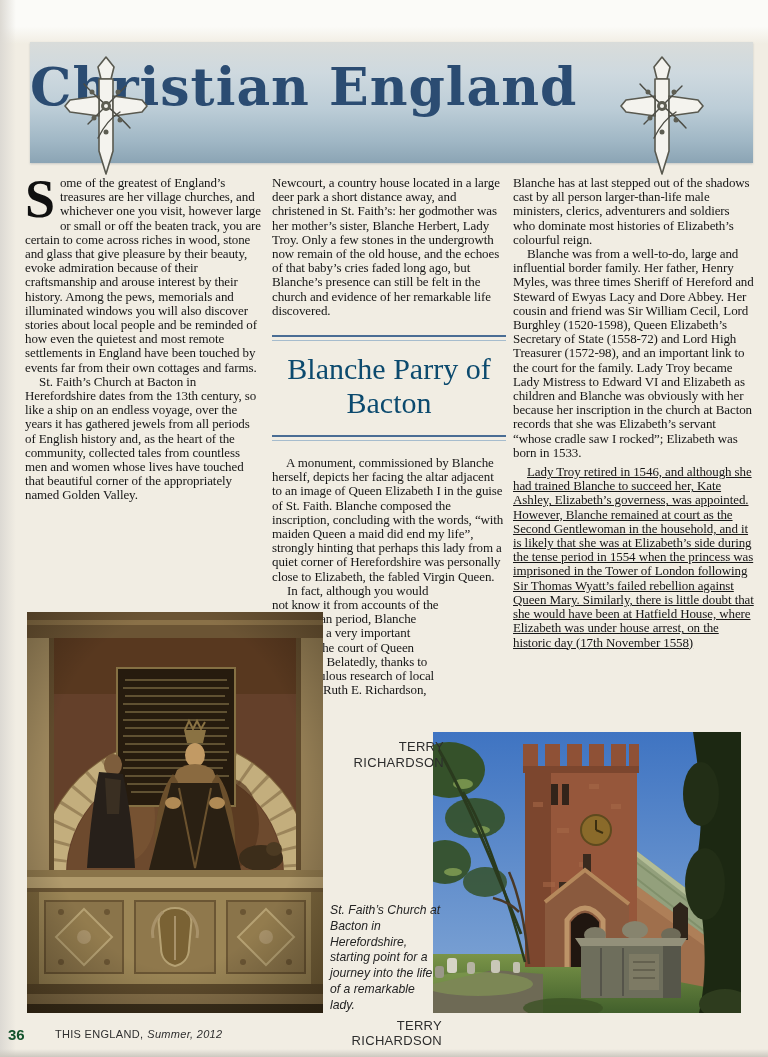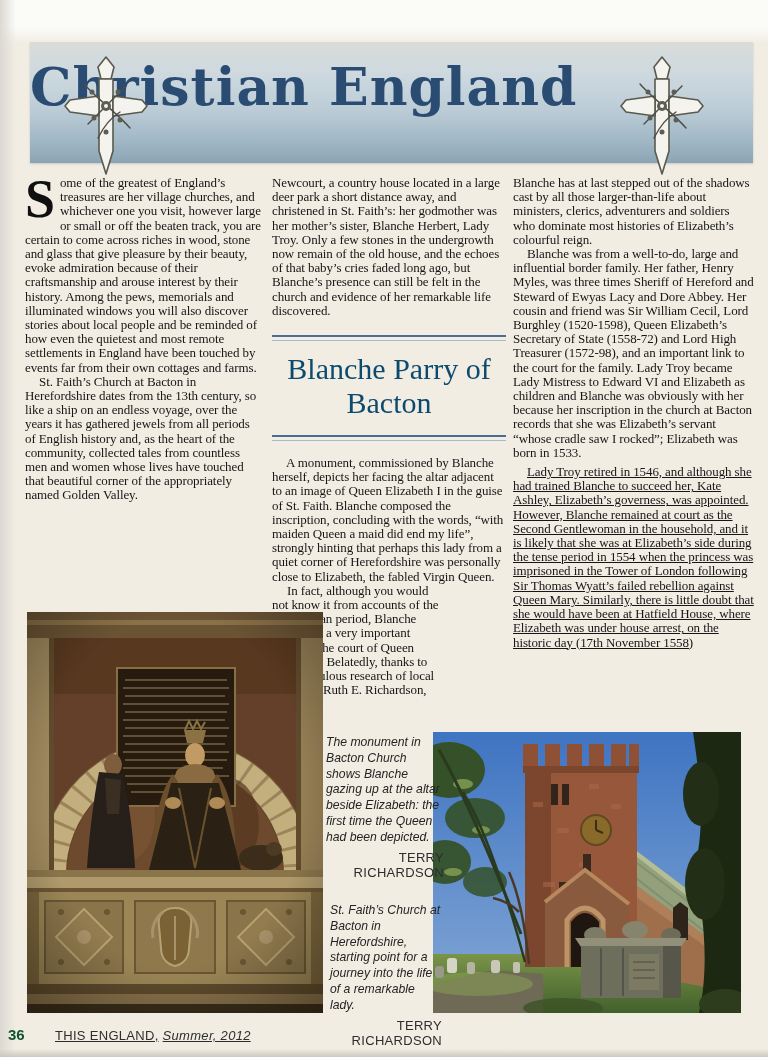--- a/index.html
+++ b/index.html
@@ -59,21 +59,21 @@
   
   .photo{position:absolute;}
   .photo svg{display:block;width:100%;height:100%;}
   #monument-photo{left:27px;top:612px;width:296px;height:401px;}
   #church-photo{left:433px;top:732px;width:308px;height:281px;}
 
   
   .footer{position:absolute;left:0;top:1026px;width:768px;height:20px;
     font-family:"Liberation Sans", sans-serif;color:#2e2e2e;}
   .page-num{position:absolute;left:8px;top:0;font-weight:700;font-size:15px;color:#14532d;}
-  .mag{position:absolute;left:55px;top:2px;font-size:13px;letter-spacing:.3px;text-decoration:underline;}
+  .mag{position:absolute;left:55px;top:2px;font-size:11px;letter-spacing:.3px;}
   .mag .issue{font-style:italic;margin-left:4px;}
 </style>
 </head>
 <body>
 
 <div class="top-strip"></div>
 <div class="left-strip"></div>
 
 <div class="banner">
   <div class="banner-title">Christian England</div>
@@ -139,21 +139,21 @@
   <div class="head-block">
     <div class="rule"></div>
     <div class="article-heading">Blanche Parry of Bacton</div>
     <div class="rule"></div>
   </div>
   <p class="indent">A monument, commissioned by Blanche herself, depicts her facing the altar adjacent to an image of Queen Elizabeth I in the guise of St. Faith. Blanche composed the inscription, concluding with the words, “with maiden Queen a maid did end my life”, strongly hinting that perhaps this lady from a quiet corner of Herefordshire was personally close to Elizabeth, the fabled Virgin Queen.</p>
   <p class="wrap-right">In fact, although you would not know it from accounts of the Elizabethan period, Blanche Parry was a very important figure in the court of Queen Elizabeth. Belatedly, thanks to the meticulous research of local historian, Ruth E. Richardson,</p>
 </div>
 
 <div class="col" id="col3">
-  <p>Blanche has at last stepped out of the shadows cast by all those larger-than-life about ministers, clerics, adventurers and soldiers who dominate most histories of Elizabeth’s colourful reign.</p>
+  <p>Blanche has at last stepped out of the shadows cast by all person larger-than-life male ministers, clerics, adventurers and soldiers who dominate most histories of Elizabeth’s colourful reign.</p>
   <p class="indent">Blanche was from a well-to-do, large and influential border family. Her father, Henry Myles, was three times Sheriff of Hereford and Steward of Ewyas Lacy and Dore Abbey. Her cousin and friend was Sir William Cecil, Lord Burghley (1520-1598), Queen Elizabeth’s Secretary of State (1558-72) and Lord High Treasurer (1572-98), and an important link to the court for the family. Lady Troy became Lady Mistress to Edward VI and Elizabeth as children and Blanche was obviously with her because her inscription in the church at Bacton records that she was Elizabeth’s servant “whose cradle saw I rocked”; Elizabeth was born in 1533.</p>
   <p class="indent gap-before">Lady Troy retired in 1546, and although she had trained Blanche to succeed her, Kate Ashley, Elizabeth’s governess, was appointed. However, Blanche remained at court as the Second Gentlewoman in the household, and it is likely that she was at Elizabeth’s side during the tense period in 1554 when the princess was imprisoned in the Tower of London following Sir Thomas Wyatt’s failed rebellion against Queen Mary. Similarly, there is little doubt that she would have been at Hatfield House, where Elizabeth was under house arrest, on the historic day (17th November 1558)</p>
 </div>
 
 <div class="photo" id="monument-photo">
   <svg viewBox="0 0 296 401" preserveAspectRatio="none">
     <defs>
       <linearGradient id="mbg" x1="0" y1="0" x2="0" y2="1">
         <stop offset="0" stop-color="#47301c"></stop>
         <stop offset="0.5" stop-color="#5d3f26"></stop>
@@ -364,21 +364,20 @@
       <line x1="200" y1="230" x2="222" y2="230" stroke="#5c5a48" stroke-width="1.5"></line>
       <line x1="200" y1="238" x2="222" y2="238" stroke="#5c5a48" stroke-width="1.5"></line>
       <line x1="200" y1="246" x2="222" y2="246" stroke="#5c5a48" stroke-width="1.5"></line>
     </g>
     <ellipse cx="292" cy="272" rx="26" ry="15" fill="#2e3c1e"></ellipse>
     <ellipse cx="130" cy="276" rx="40" ry="10" fill="#3c5226" opacity="0.8"></ellipse>
   </svg>
 </div>
 
 <div class="caption" id="cap-monument">
-  <div>The monument in Bacton Church shows Blanche gazing up at the altar beside Elizabeth: the first time the Queen had been depicted.</div>
   <div class="credit">TERRY RICHARDSON</div>
 </div>
 
 <div class="caption" id="cap-church">
   <div>St. Faith’s Church at Bacton in Herefordshire, starting point for a journey into the life of a remarkable lady.</div>
   <div class="credit">TERRY RICHARDSON</div>
 </div>
 
 <div class="footer">
   <span class="page-num">36</span>

